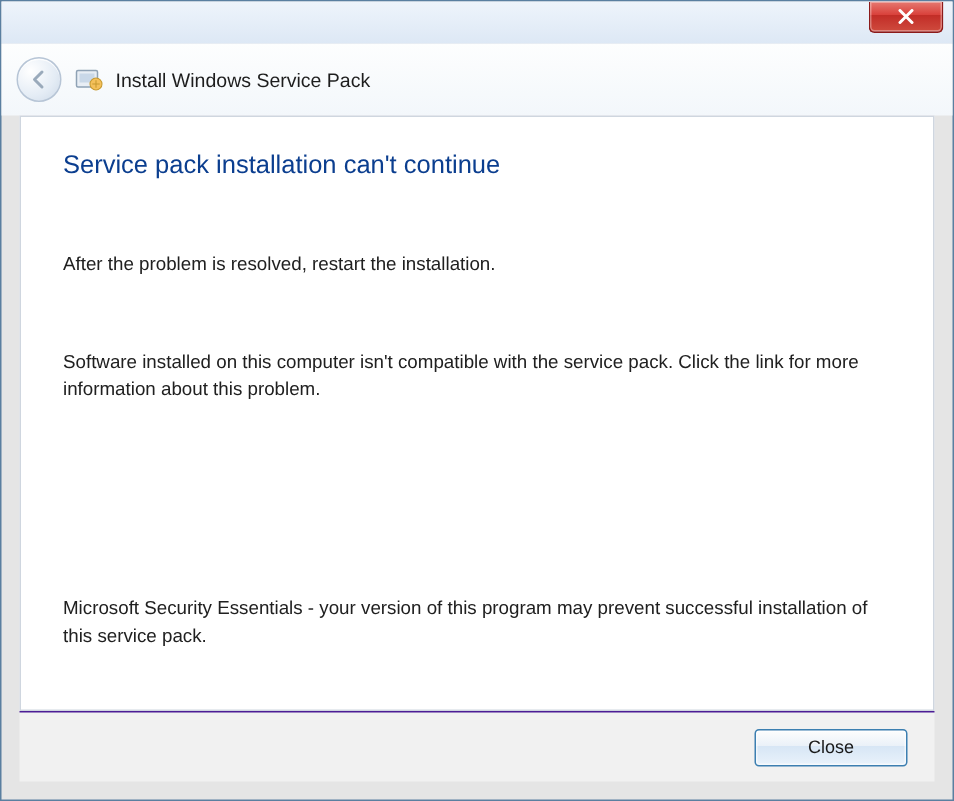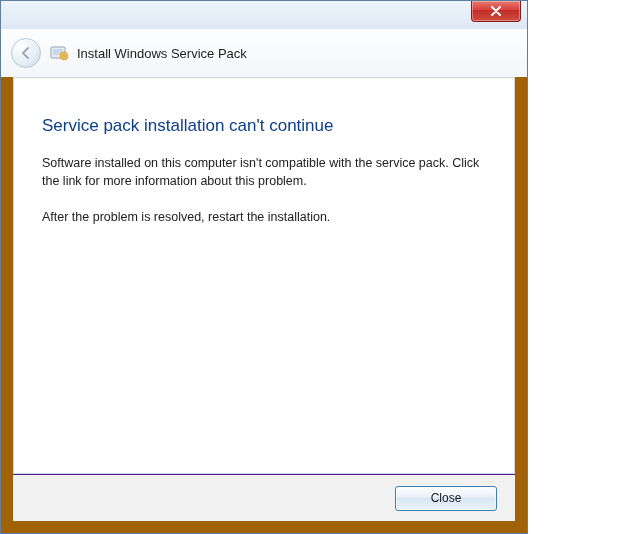--- a/index.html
+++ b/index.html
@@ -3,25 +3,25 @@
 <meta charset="utf-8">
 <style>
   html, body {
     margin: 0;
     padding: 0;
     font-family: "Segoe UI", Tahoma, sans-serif;
     font-size: 12px;
     background: #fff;
   }
   .window {
-    width: 528px;
+    width: 636px;
     height: 534px;
     box-sizing: border-box;
     border: 1px solid #5a7fa0;
-    background: #a16207;
+    background: #e5e5e5;
     position: relative;
     display: flex;
     flex-direction: column;
   }
   
   .titlebar {
     height: 28px;
     background: linear-gradient(to bottom, #eef4fb 0%, #dde8f5 100%);
     position: relative;
   }
@@ -78,25 +78,26 @@
   .content-wrap {
     flex: 1;
     padding: 0 12px 12px 12px;
     display: flex;
     flex-direction: column;
   }
   .panel {
     flex: 1;
     border: 1px solid #cfd6df;
     background: #fff;
-    padding: 38px 28px 16px 28px;
+    padding: 22px 28px 16px 28px;
     box-sizing: border-box;
     position: relative;
     display: flex;
     flex-direction: column;
+    gap: 29px;
   }
   .heading {
     color: #0b3e8f;
     font-size: 17px;
     font-weight: 400;
     margin: 0 0 18px 0;
   }
   .body-text {
     color: #202020;
     font-size: 12.5px;
@@ -169,22 +170,23 @@
         <circle cx="15" cy="13" r="4" fill="#f5c05a" stroke="#c79a30" stroke-width="0.7"></circle>
         <path d="M15 10.5 v5 M12.5 13 h5" stroke="#c79a30" stroke-width="0.7"></path>
       </svg>
     </div>
     <div class="header-title">Install Windows Service Pack</div>
   </div>
 
   <div class="content-wrap">
     <div class="panel">
       <h1 class="heading">Service pack installation can't continue</h1>
+      <p class="body-text">After the problem is resolved, restart the installation.</p>
       <p class="body-text">Software installed on this computer isn't compatible with the service pack. Click the link for more information about this problem.</p>
-      <p class="body-text">After the problem is resolved, restart the installation.</p>
       <div class="spacer-mid"></div>
+      <p class="body-text">Microsoft Security Essentials - your version of this program may prevent successful installation of this service pack.</p>
     </div>
     <div class="footer">
       <div class="btn">Close</div>
     </div>
   </div>
 
 </div>
 
 </body></html>

